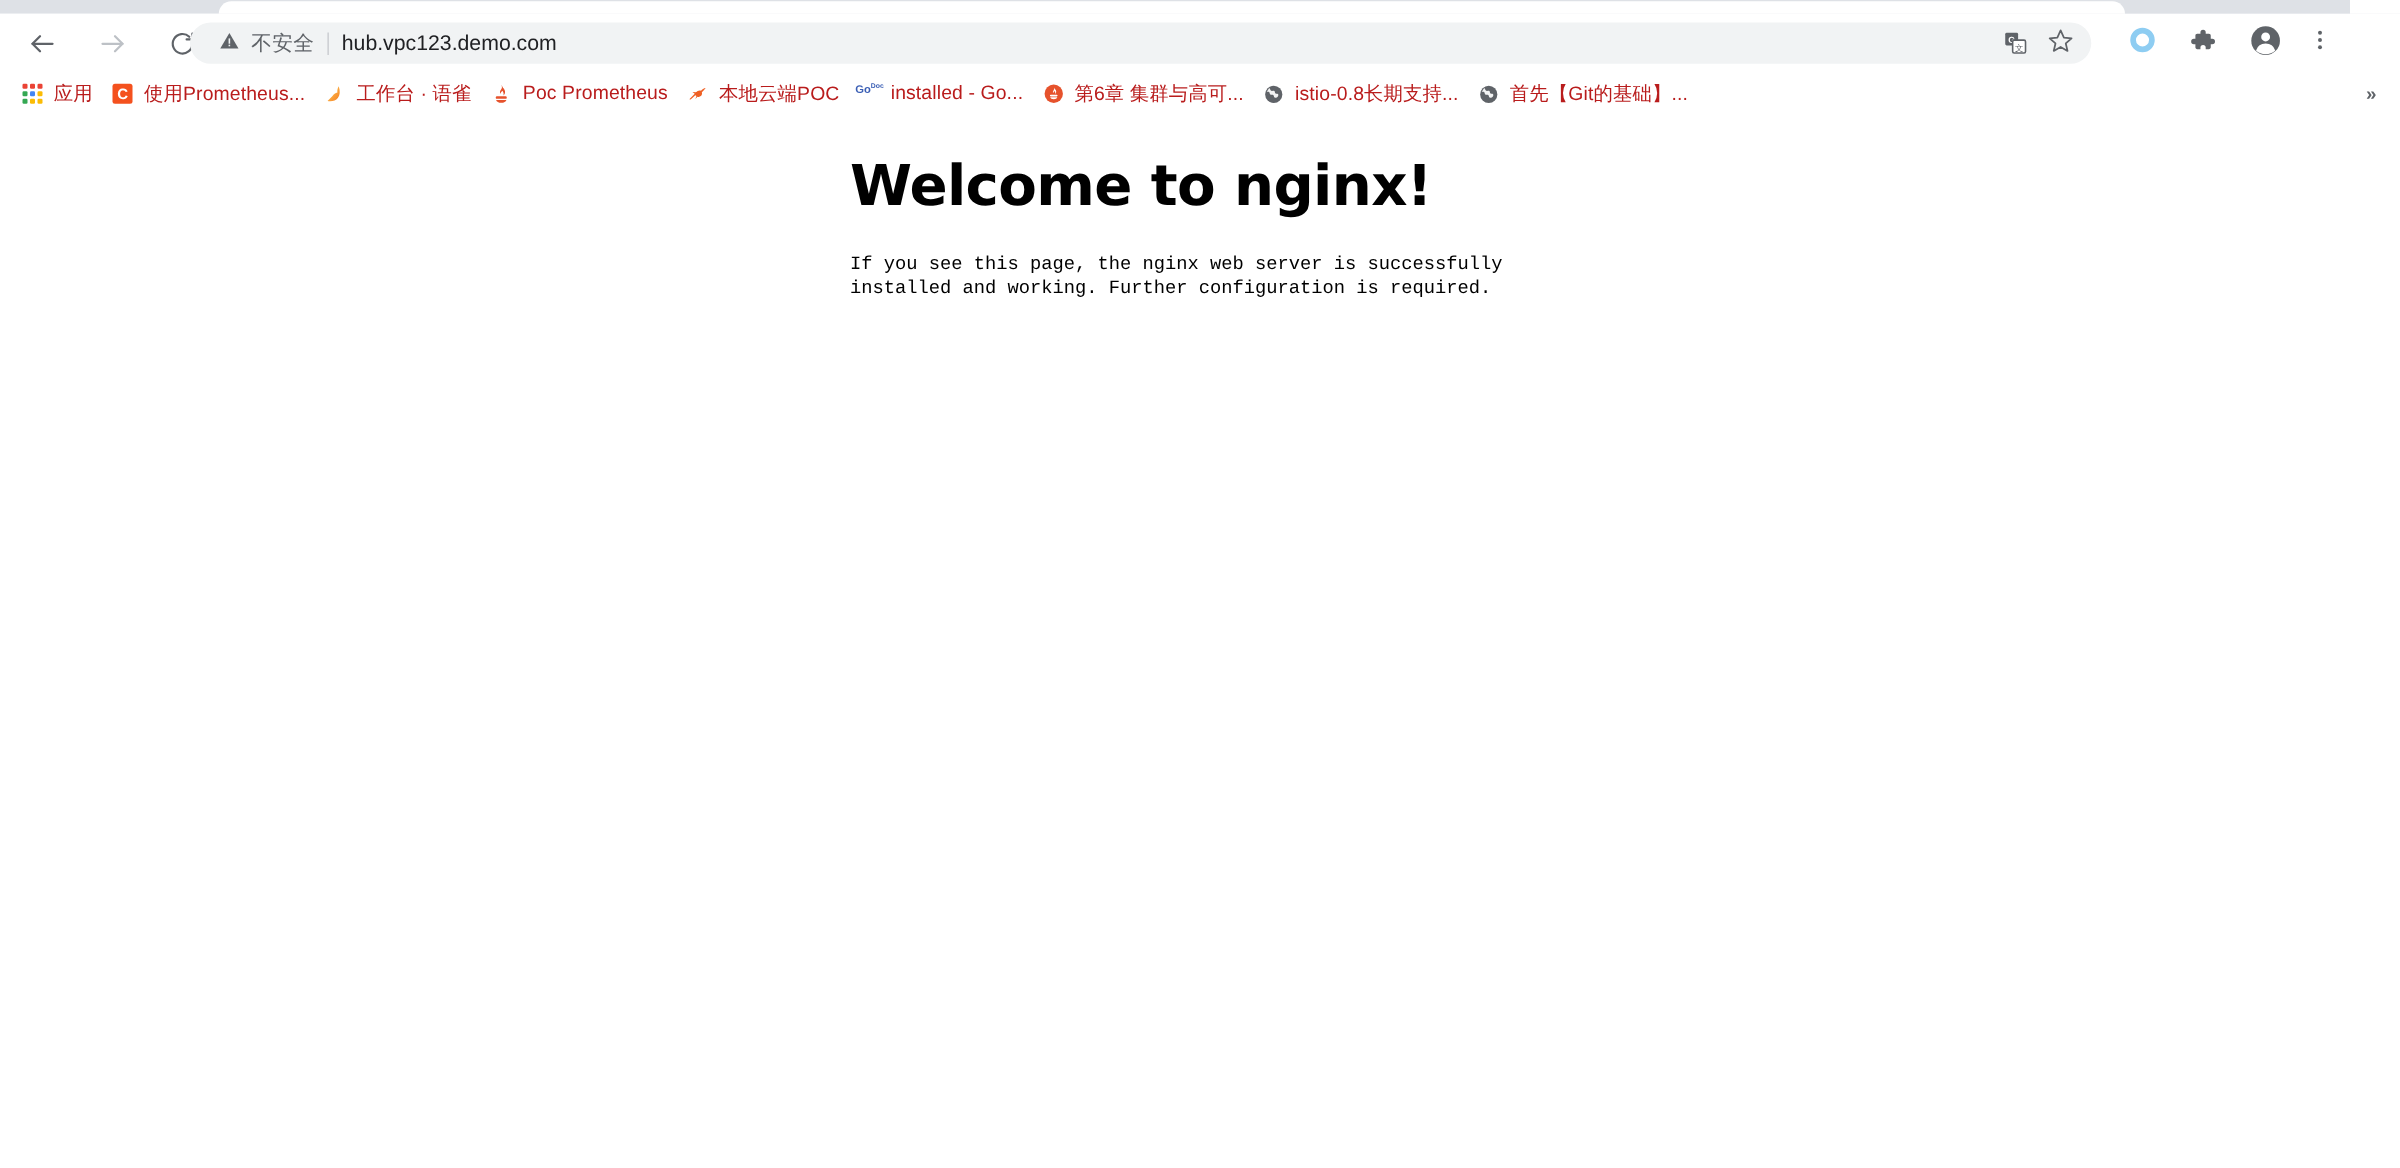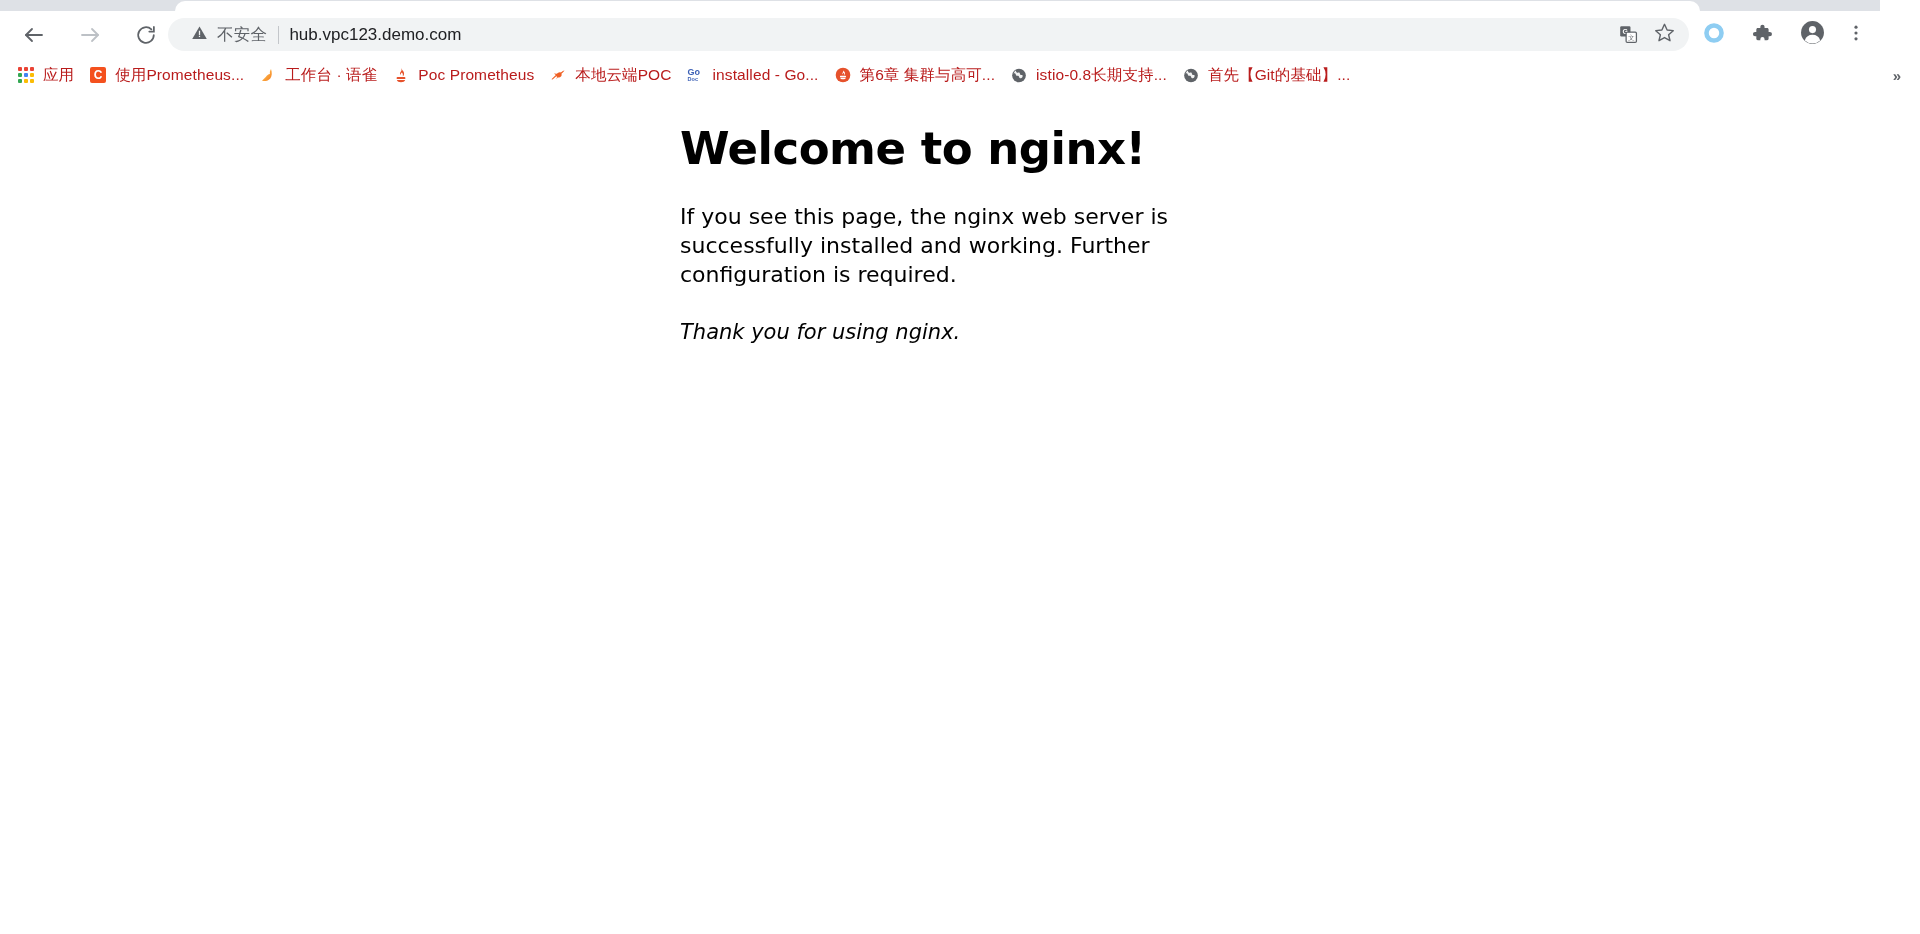--- a/index.html
+++ b/index.html
@@ -67,21 +67,21 @@
     flex: none;
   }
   .nav-btn svg { display: block; }
   #back-button { margin-left: 14px; }
   #forward-button { margin-left: 16px; }
   #reload-button { margin-left: 16px; }
 
   
   #omnibox {
     position: absolute;
-    left: 168px;
+    left: 152px;
     top: 7px;
     width: 1521px;
     height: 33px;
     background: #f1f3f4;
     border-radius: 17px;
     display: flex;
     align-items: center;
     cursor: text;
   }
   #security-chip {
@@ -200,21 +200,21 @@
   .fav-square {
     width: 16px; height: 16px;
     border-radius: 2px;
     display: flex; align-items: center; justify-content: center;
     font-size: 12px;
     font-weight: bold;
     color: #fff;
     font-family: "Liberation Sans", sans-serif;
   }
   .godoc {
-    display: flex; flex-direction: column;
+    display: flex; flex-direction: row;
     align-items: flex-start; justify-content: center;
     line-height: 1;
   }
   .godoc .g1 { font-size: 9px; font-weight: bold; color: #3b5fb5; }
   .godoc .g2 { font-size: 5.5px; font-weight: bold; color: #3b5fb5; }
 
   
   #page {
     position: absolute;
     top: 92px; left: 0;
@@ -231,23 +231,24 @@
     color: #000000;
   }
   #nginx-title {
     font-size: 45px;
     font-weight: bold;
     margin: 0 0 0 0;
     line-height: 1.1;
     letter-spacing: -0.5px;
   }
   .nginx-p {
-    font-size: 22px;
+    font-size: 15px;
     line-height: 1.32;
     margin: 28px 0 0 0;
+    font-family: Liberation Mono, monospace;
   }
   #nginx-thanks {
     font-size: 21px;
     font-style: italic;
     margin: 31px 0 0 0;
   }
   .nginx-link {
     color: #0000ee;
     text-decoration: underline;
     cursor: pointer;
@@ -468,17 +469,16 @@
     </div>
   </div>
 
   <div id="page">
     <div id="nginx-body">
       <h1 id="nginx-title">Welcome to nginx!</h1>
 
       <p class="nginx-p">If you see this page, the nginx web server is successfully installed and working. Further configuration is required.</p>
 
 
-      <p id="nginx-thanks">Thank you for using nginx.</p>
     </div>
   </div>
 
 </div>
 
 </body></html>

